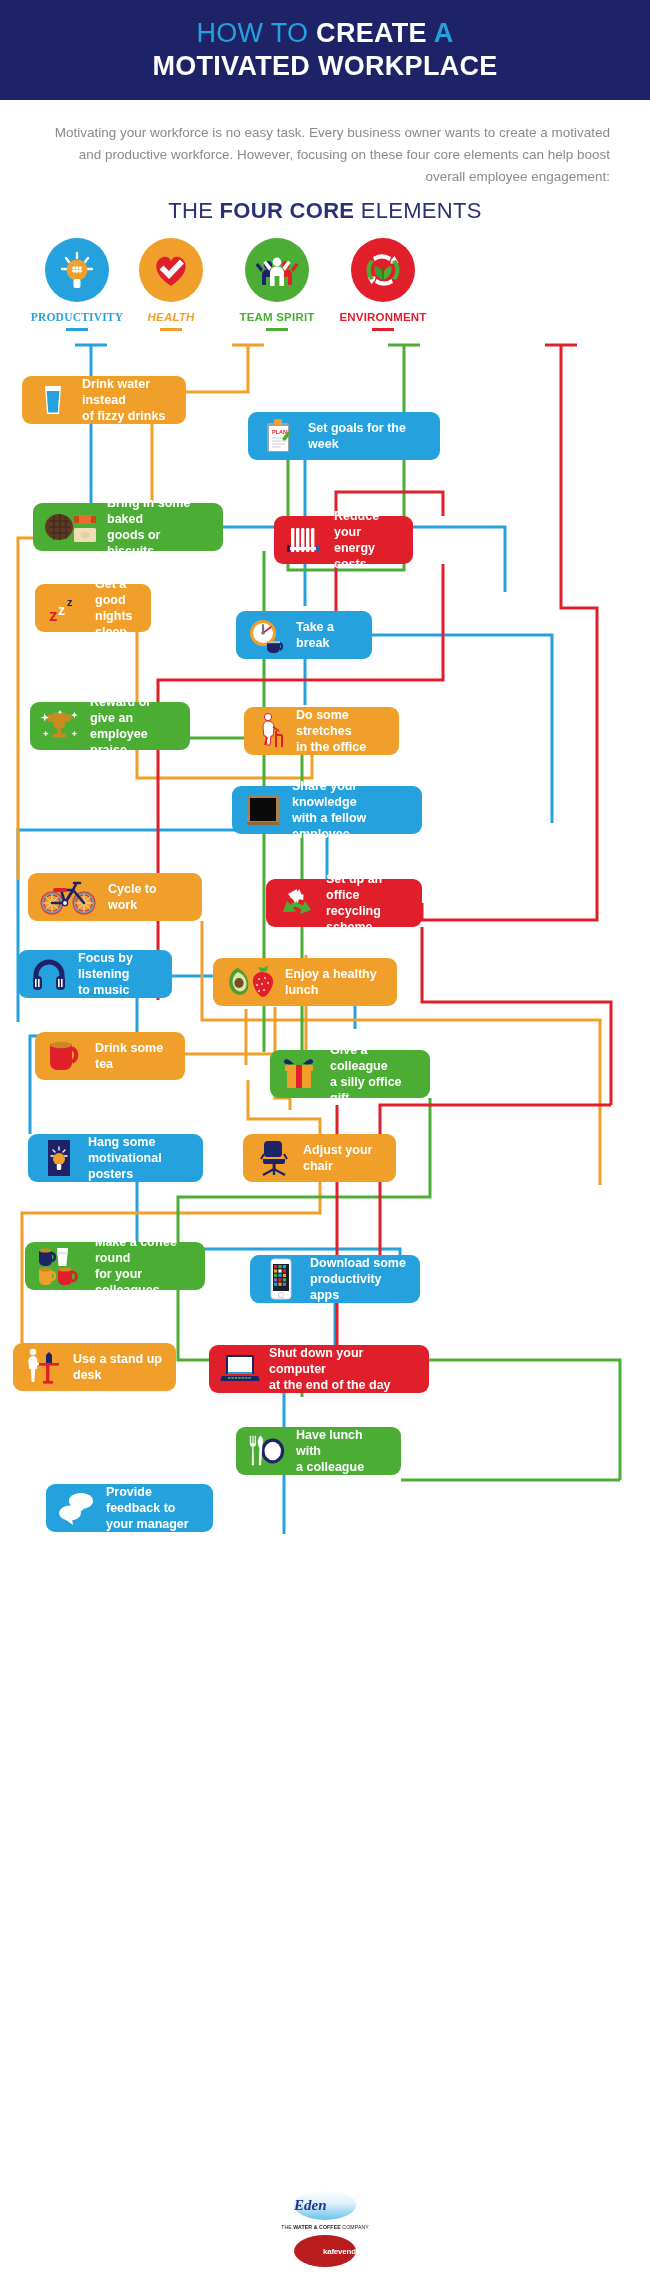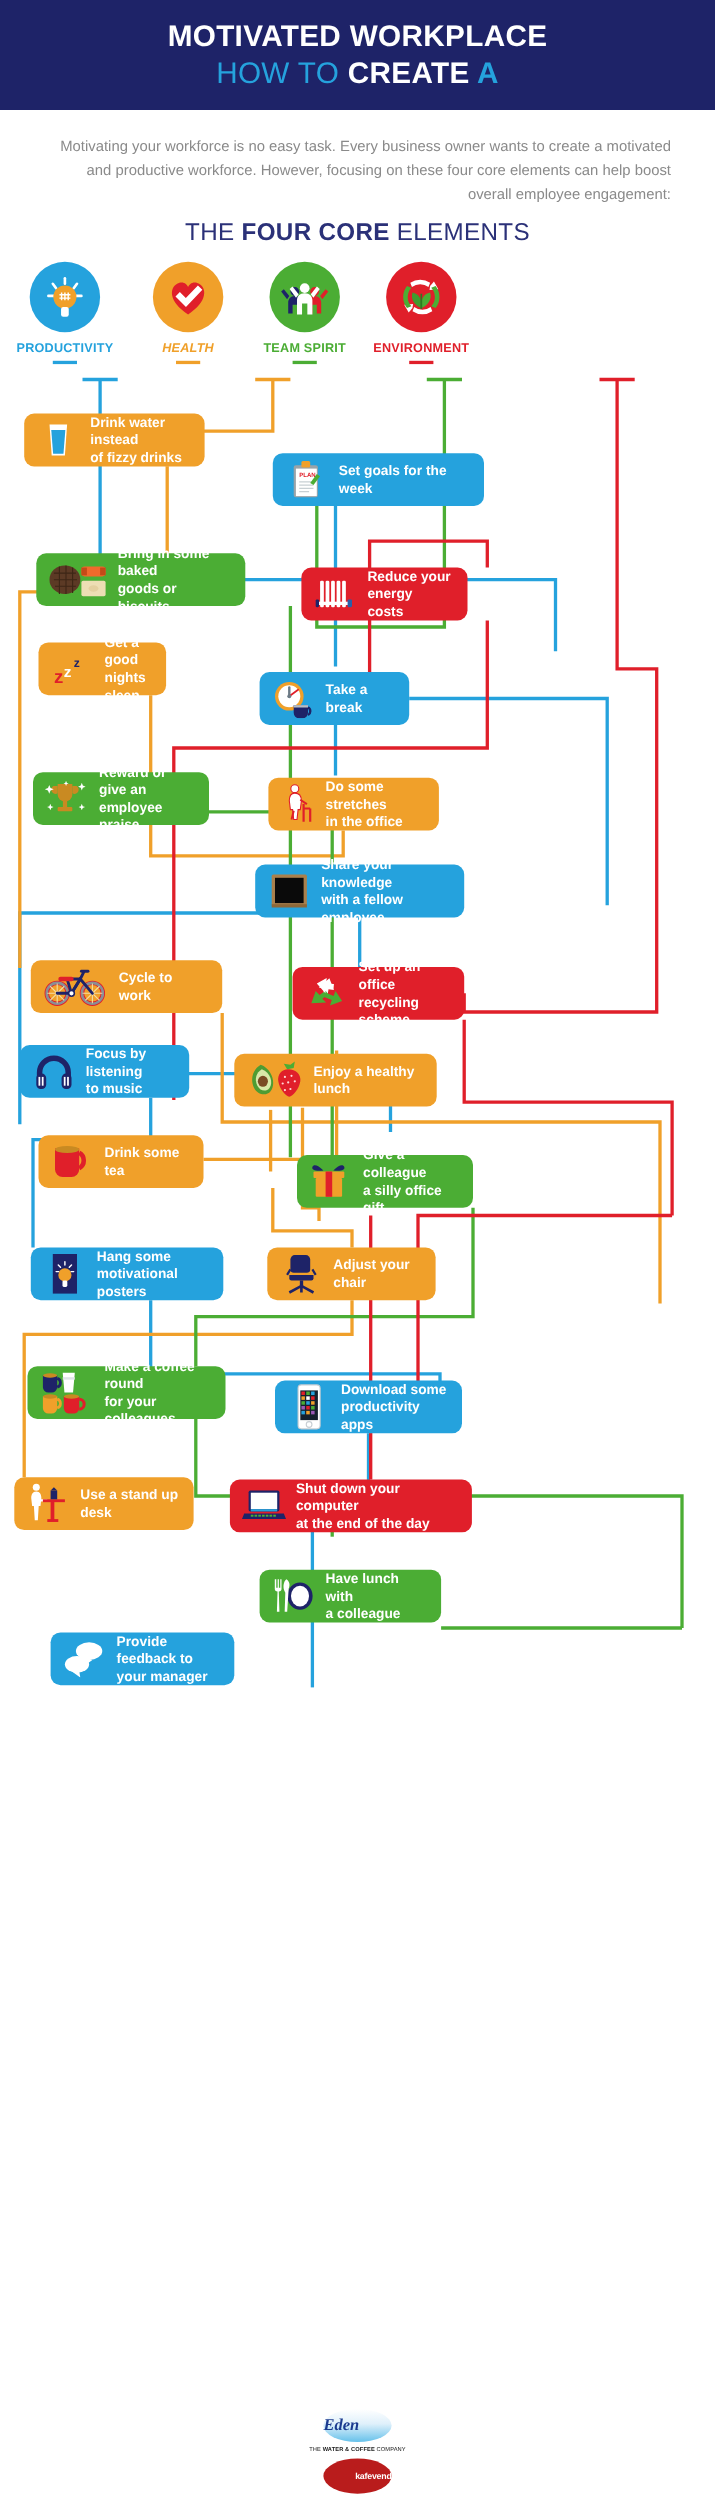--- a/index.html
+++ b/index.html
@@ -87,29 +87,29 @@
   .logo-kafevend {
     position:absolute; width:62px; height:32px; border-radius:50%;
     background:#b91c1c; display:flex; align-items:center; justify-content:flex-end;
   }
   .logo-kafevend span { color:#ffffff; font-size:8px; font-weight:700; letter-spacing:-.2px; }
 </style>
 </head>
 <body>
 
 <div class="header">
+  <div class="header-line"><span class="hl-light">HOW TO </span><span class="hl-white">CREATE </span><span class="hl-blue">A</span></div>
   <div class="header-line hl-white">MOTIVATED WORKPLACE</div>
-  <div class="header-line"><span class="hl-light">HOW TO </span><span class="hl-white">CREATE </span><span class="hl-blue">A</span></div>
 </div>
 
 <div class="intro">Motivating your workforce is no easy task. Every business owner wants to create a motivated and productive workforce. However, focusing on these four core elements can help boost overall employee engagement:</div>
 
 <div class="section-title"><span>THE </span><span style="font-weight:600">FOUR </span><b>CORE</b><span> ELEMENTS</span></div>
 
-<div class="core" id="core0" style="left:4px; top:238px;">
+<div class="core" id="core0" style="left:22px; top:238px;font-family:Liberation Serif, serif;">
   <div class="core-circle" style="background:#25a2dd">
     <svg width="64" height="64" viewBox="0 0 64 64">
       <g stroke="#ffffff" stroke-width="2.4" stroke-linecap="round">
         <line x1="32" y1="15" x2="32" y2="20"></line>
         <line x1="21" y1="20" x2="24" y2="24"></line>
         <line x1="43" y1="20" x2="40" y2="24"></line>
         <line x1="17" y1="31" x2="22" y2="31"></line>
         <line x1="47" y1="31" x2="42" y2="31"></line>
       </g>
       <circle cx="32" cy="32" r="10.5" fill="#f0a02a"></circle>
@@ -273,21 +273,21 @@
         <rect x="30" y="7" width="5" height="7" fill="#c44a18"></rect>
         <rect x="47" y="7" width="5" height="7" fill="#c44a18"></rect>
         <rect x="30" y="19" width="22" height="14" rx="1.5" fill="#eddeb4"></rect>
         <ellipse cx="41" cy="26" rx="4.5" ry="3" fill="#e4d0a0"></ellipse>
       </svg>
     </span>
   <span class="tip-text">Bring in some baked
 goods or biscuits</span>
 </div>
 
-<div class="tip" style="left:274px; top:516px; width:151px; height:48px; background:#e01f2a">
+<div class="tip" style="left:274px; top:516px; width:139px; height:48px; background:#e01f2a">
   <span class="tip-ico">
       <svg width="40" height="34" viewBox="0 0 40 34">
         <g fill="#ffffff">
           <rect x="6" y="5" width="3.4" height="24" rx="1.2"></rect>
           <rect x="11" y="5" width="3.4" height="24" rx="1.2"></rect>
           <rect x="16" y="5" width="3.4" height="24" rx="1.2"></rect>
           <rect x="21" y="5" width="3.4" height="24" rx="1.2"></rect>
           <rect x="26" y="5" width="3.4" height="24" rx="1.2"></rect>
         </g>
         <rect x="4" y="24" width="28" height="3" fill="#ffffff"></rect>

